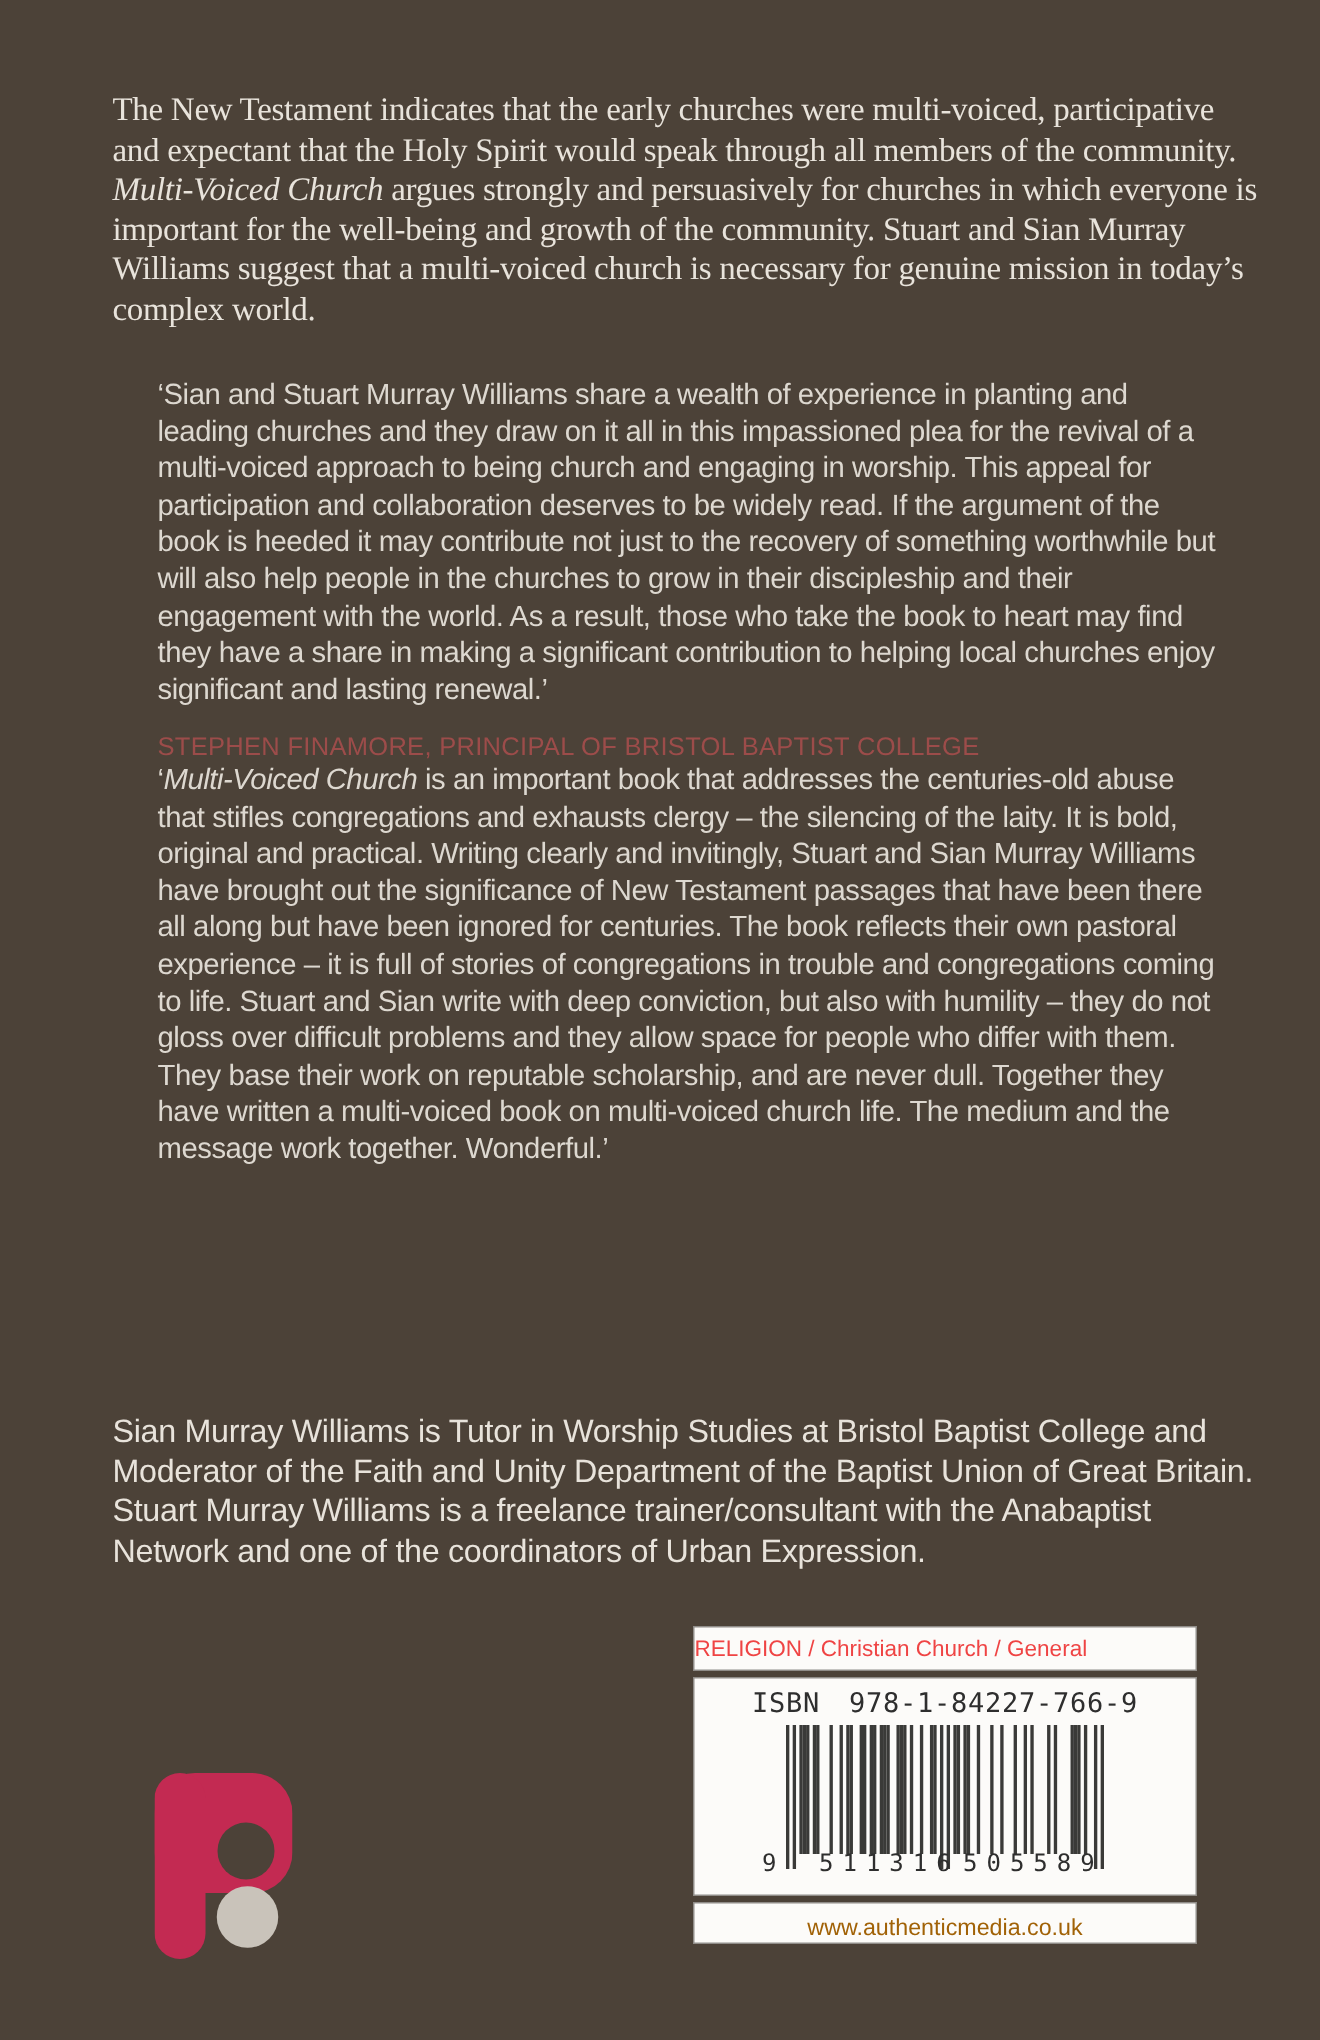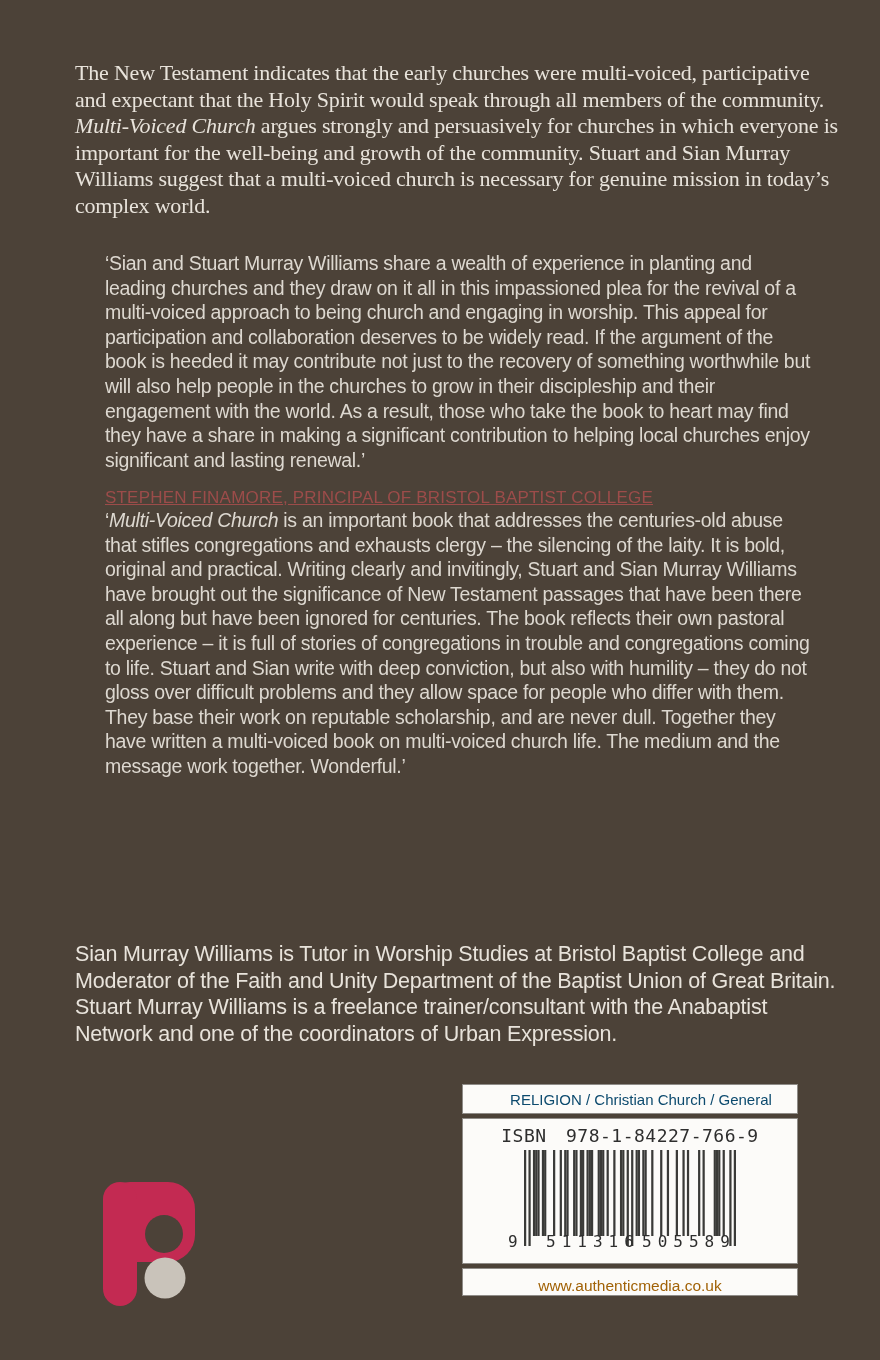--- a/index.html
+++ b/index.html
@@ -29,21 +29,21 @@
   .quote{
     position:absolute;width:706px;left:105px;
     font-size:19.5px;line-height:24.6px;letter-spacing:-0.3px;
     color:var(--quote-text);margin:0;
   }
   .q1{top:251px;}
   .q2{top:508px;}
   .attribution{
     position:absolute;left:105px;width:700px;
     font-size:17px;line-height:24.5px;letter-spacing:0.2px;
-    color:var(--accent-red);margin:0;text-transform:uppercase;text-decoration:underline;
+    color:var(--accent-red);margin:0;text-transform:uppercase;
   }
   .a1{top:486px;}
   .a2{top:844px;}
   .bio{
     position:absolute;left:75px;top:941px;width:772px;
     font-size:21.5px;line-height:26.6px;letter-spacing:-0.2px;
     color:var(--body-text);margin:0;
   }
   .it{font-style:italic;}
   
@@ -51,22 +51,22 @@
   
   .panel{position:absolute;left:462px;top:1084px;width:336px;}
   .wbox{
     background:var(--box-white);
     border:1px solid #8f8c88;
     box-sizing:border-box;
     width:100%;
   }
   .category-box{
     height:30px;margin-bottom:4px;
-    display:flex;align-items:center;justify-content:center;
-    font-size:15px;color:#0c4a6e;padding-left:22px;
+    display:flex;align-items:center;justify-content:flex-start;
+    font-size:15px;color:#ef4444;
   }
   .isbn-box{
     height:146px;margin-bottom:4px;
     display:flex;flex-direction:column;align-items:center;
     padding-top:6px;
   }
   .isbn-label{
     font-family:"DejaVu Sans Mono", monospace;
     font-size:18px;letter-spacing:0.5px;word-spacing:8px;
     color:#2e2e2e;height:24px;

